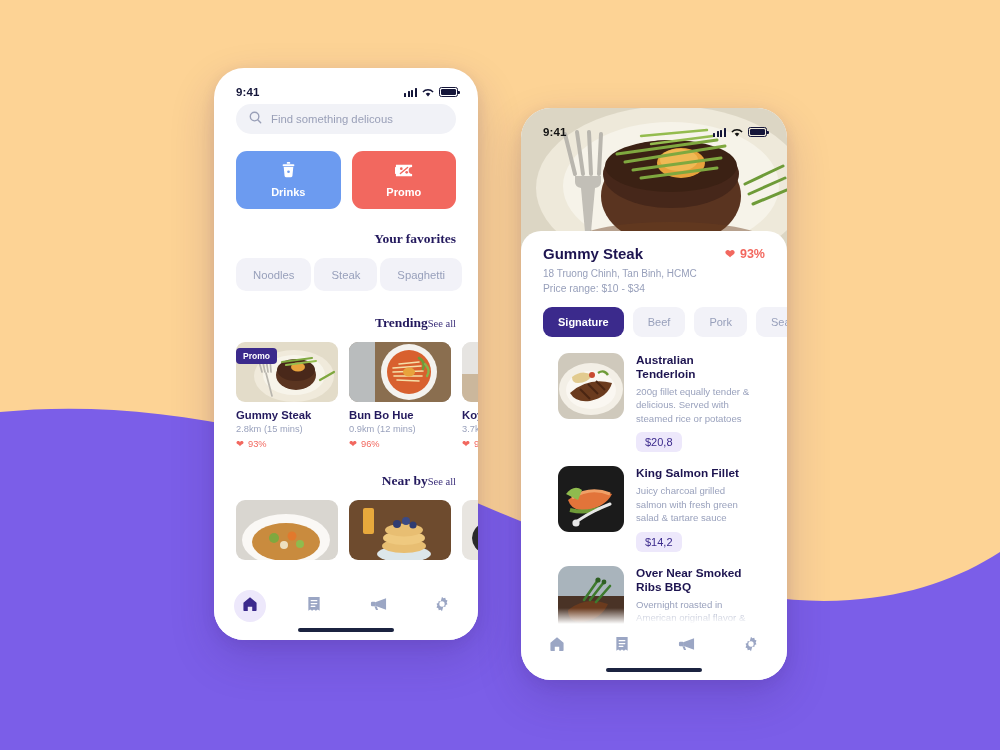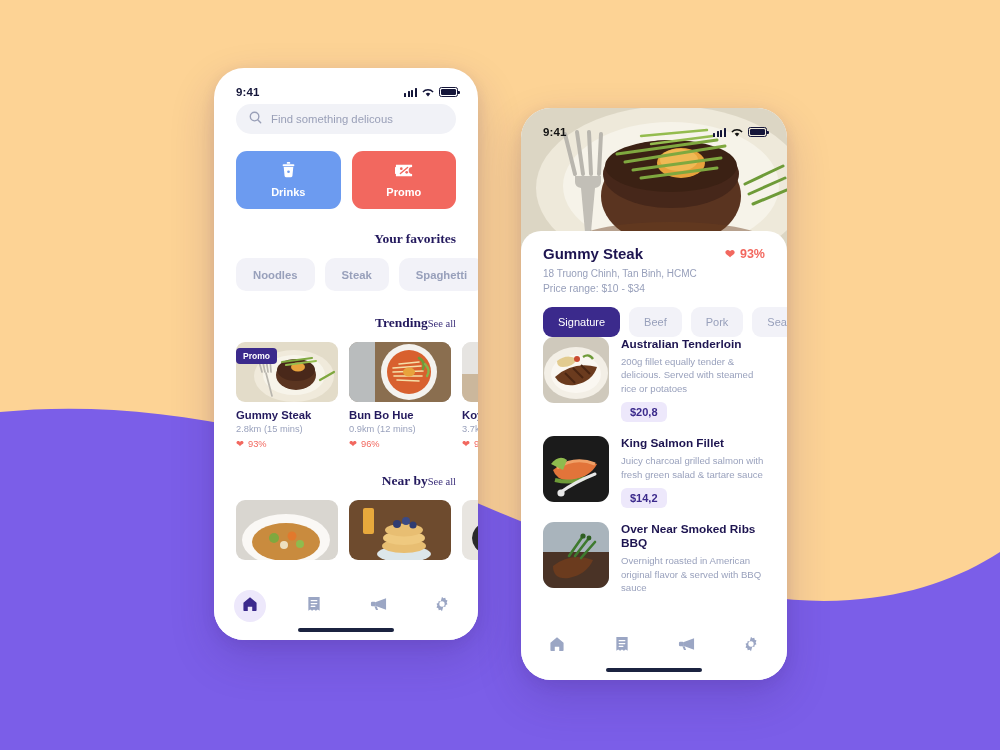--- a/index.html
+++ b/index.html
@@ -59,21 +59,21 @@
   .cat-row { display: flex; gap: 11px; padding: 17px 22px 0; }
   .cat {
     flex: 1; height: 58px; border-radius: 11px; color: #fff;
     display: flex; flex-direction: column; align-items: center; justify-content: center; gap: 4px;
   }
   .cat-label { font-size: 11px; font-weight: bold; }
   .sec-title { font-size: 13.5px; font-weight: bold; color: #241a5e; }
   .sec-head { display: flex; align-items: baseline; justify-content: flex-end;
               padding: 0 22px; font-family: Liberation Serif, serif; }
   .see-all { font-size: 10.5px; color: #3b2f7a; }
-  .fav-row { display: flex; gap: 10px; padding: 11px 0 0 22px; font-weight: bold; }
+  .fav-row { display: flex; gap: 3px; padding: 11px 0 0 22px; }
   .fav-chip {
     background: #F2F2F8; border-radius: 10px; height: 33px; padding: 0 17px;
     display: flex; align-items: center; font-size: 11.3px; color: #98a0bb;
     white-space: nowrap; flex: none;
   }
   .trend-row { display: flex; gap: 11px; padding: 11px 0 0 22px; }
   .trend-card { width: 102px; flex: none; position: relative; }
   .trend-img { width: 102px; height: 60px; border-radius: 9px; position: relative; overflow: hidden; }
   .promo-badge {
     position: absolute; left: 0; top: 6px; background: #3B2A8C; color: #fff;
@@ -113,29 +113,29 @@
   .d-title { font-size: 15px; font-weight: bold; color: #1d1450; }
   .d-rate { font-size: 12.5px; color: #F2685F; font-weight: bold; display: flex; align-items: center; gap: 5px; }
   .d-addr { font-size: 10px; color: #98a0bb; margin-top: 6px; }
   .d-price { font-size: 10.3px; color: #98a0bb; margin-top: 4px; }
   .d-chips { display: flex; gap: 9px; margin-top: 13px; }
   .d-chip {
     height: 30px; padding: 0 15px; border-radius: 9px; background: #F2F2F8;
     display: flex; align-items: center; font-size: 11px; color: #98a0bb;
     white-space: nowrap; flex: none;
   }
-  .d-chip.sel { background: #3B2A8C; color: #fff; font-weight: normal; }
-  .menu-list { padding: 0 22px; margin-top: 0; }
+  .d-chip.sel { background: #3B2A8C; color: #fff; font-weight: bold; }
+  .menu-list { padding: 0 37px; margin-top: 16px; }
   .menu-item { display: flex; gap: 12px; padding-bottom: 14px; }
   .mi-img { width: 66px; height: 66px; border-radius: 11px; flex: none; overflow: hidden; }
   .mi-name { font-size: 11.8px; font-weight: bold; color: #1d1450; }
   .mi-desc { font-size: 9.6px; color: #9aa2bd; line-height: 1.4; margin-top: 4px; }
   .mi-price {
     display: inline-block; margin-top: 7px; background: #EDE8FB; color: #3B2A8C;
-    font-size: 11px; font-weight: bold; padding: 4px 9px; border-radius: 6px;
+    font-size: 11px; font-weight: normal; padding: 4px 9px; border-radius: 6px;
   }
 
   .fade-bottom {
     position: absolute; left: 0; right: 0; bottom: 56px; height: 16px;
     background: linear-gradient(to bottom, rgba(255,255,255,0), #fff);
     z-index: 3; pointer-events: none;
   }
   .scroll-clip { height: 100%; overflow: hidden; position: relative; }
 </style>
 </head>

